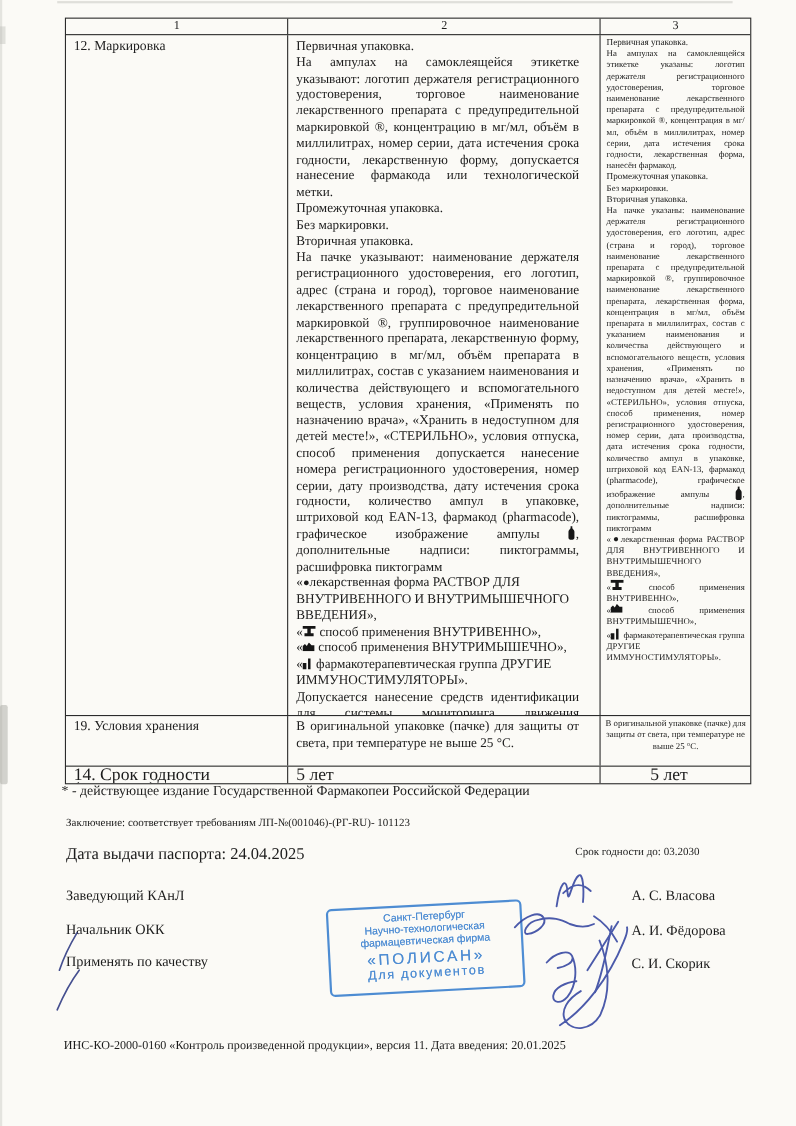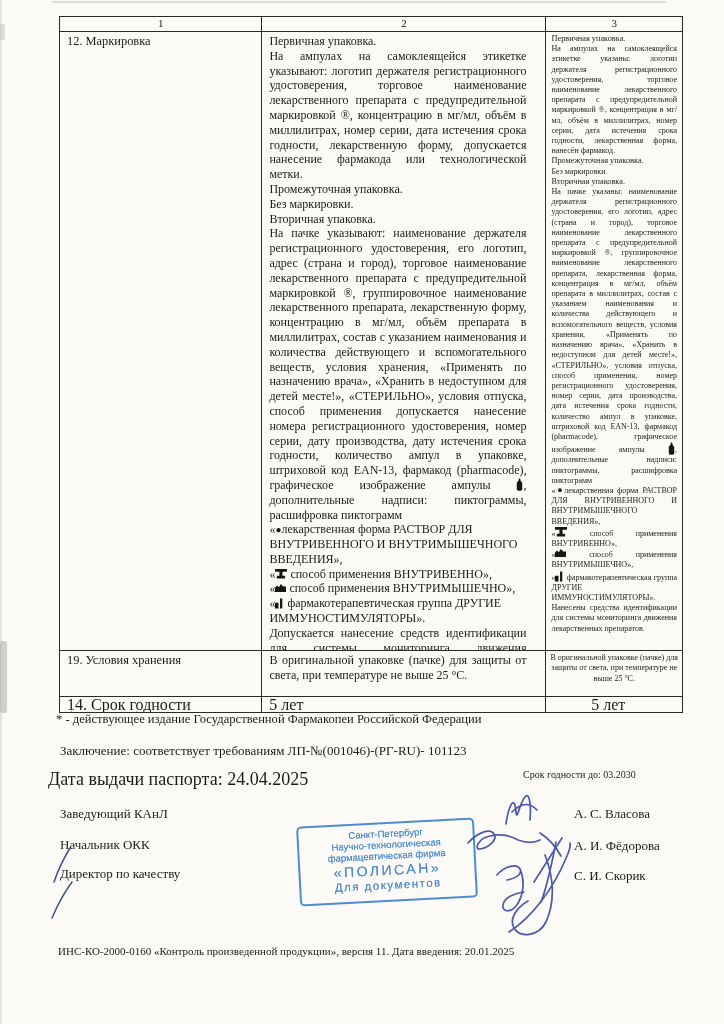--- a/index.html
+++ b/index.html
@@ -43,22 +43,22 @@
   .ic-amp{width:7px;height:13px;vertical-align:-2px}
   .ic-iv{width:12px;height:10px;vertical-align:-1px}
   .ic-im{width:11px;height:8px;vertical-align:0}
   .ic-grp{width:9px;height:11px;vertical-align:-2px}
   .body3 .ic-amp{vertical-align:-3px}
   .dot{font-size:10px;line-height:1}
   .body3 .dot{font-size:9px}
   
   .abs{position:absolute;white-space:nowrap}
   .footnote{left:56px;top:712px;font-size:12.6px}
-  .conclusion{left:60px;top:743px;font-size:13px}
-  .issue-date{left:48px;top:769px;font-size:18px}
+  .conclusion{left:60px;top:743px;font-size:10px}
+  .issue-date{left:60px;top:769px;font-size:15px}
   .expiry{left:523px;top:769px;font-size:10px}
   .role{left:60px;font-size:13px}
   .role1{top:806px}.role2{top:837px}.role3{top:866px}
   .name{left:574px;font-size:13px}
   .name1{top:806px}.name2{top:838px}.name3{top:868px}
   .footer{left:58px;top:945px;font-size:11px}
   
   .stamp{
     position:absolute;left:298px;top:822px;width:178px;height:80px;box-sizing:border-box;
     border:2.4px solid #3f83d0;border-radius:5px;transform:rotate(-3deg);
@@ -127,21 +127,20 @@
       <p><span>«</span><span class="dot">●</span><span>лекарственная форма РАСТВОР ДЛЯ ВНУТРИВЕННОГО И ВНУТРИМЫШЕЧНОГО ВВЕДЕНИЯ»,</span></p>
       <p><span>«</span><svg class="ic ic-iv" viewBox="0 0 12 10">
             <path d="M0 0h12v2.7H0zM4.4 2.7h3.1v4H4.4zM1.8 6.7h8.3v2.7H1.8z"></path>
           </svg><span> способ применения ВНУТРИВЕННО»,</span></p>
       <p><span>«</span><svg class="ic ic-im" viewBox="0 0 11 8">
             <path d="M0 8V3.6L2.2 1.4 3.9 3.3 5.8 0l2.4 2.6H11V8z"></path>
           </svg><span> способ применения ВНУТРИМЫШЕЧНО»,</span></p>
       <p><span>«</span><svg class="ic ic-grp" viewBox="0 0 10 11">
             <path d="M0 4.6h3.9V11H0zM5.6 0h2.5v11H5.6z"></path>
           </svg><span> фармакотерапевтическая группа ДРУГИЕ ИММУНОСТИМУЛЯТОРЫ».</span></p>
-      <p>Нанесены средства идентификации для системы мониторинга движения лекарственных препаратов.</p>
     </div>
   </div>
 
   <div class="trow r13">
     <div class="cell c1 lbl">19. Условия хранения</div>
     <div class="cell c2 cell13-2">В оригинальной упаковке (пачке) для защиты от света, при температуре не выше 25 °С.</div>
     <div class="cell c3 cell13-3">В оригинальной упаковке (пачке) для защиты от света, при температуре не выше 25 °С.</div>
   </div>
 
   <div class="trow r14">
@@ -151,21 +150,21 @@
   </div>
 </div>
 
 <div class="abs footnote">* - действующее издание Государственной Фармакопеи Российской Федерации</div>
 <div class="abs conclusion">Заключение: соответствует требованиям ЛП-№(001046)-(РГ-RU)- 101123</div>
 <div class="abs issue-date">Дата выдачи паспорта: 24.04.2025</div>
 <div class="abs expiry">Срок годности до: 03.2030</div>
 
 <div class="abs role role1">Заведующий КАнЛ</div>
 <div class="abs role role2">Начальник ОКК</div>
-<div class="abs role role3">Директор по качеству</div>
+<div class="abs role role3">Применять по качеству</div>
 <div class="abs name name1">А. С. Власова</div>
 <div class="abs name name2">А. И. Фёдорова</div>
 <div class="abs name name3">С. И. Скорик</div>
 
 <div class="stamp">
   <div class="s">Санкт-Петербург</div>
   <div class="s">Научно-технологическая</div>
   <div class="s">фармацевтическая фирма</div>
   <div class="s4">«ПОЛИСАН»</div>
   <div class="s5">Для документов</div>

